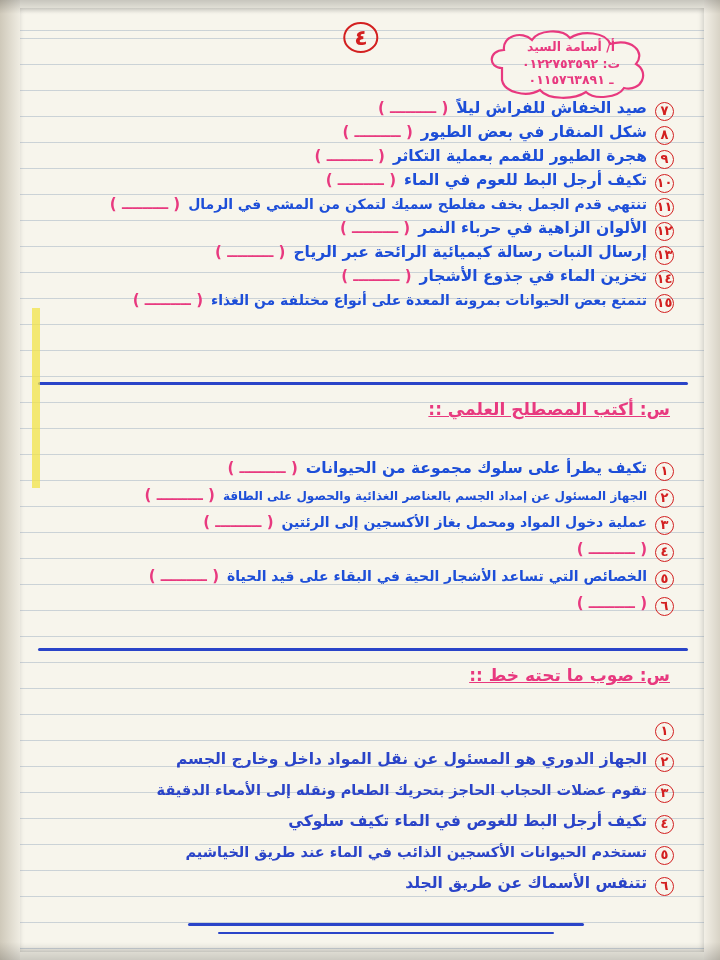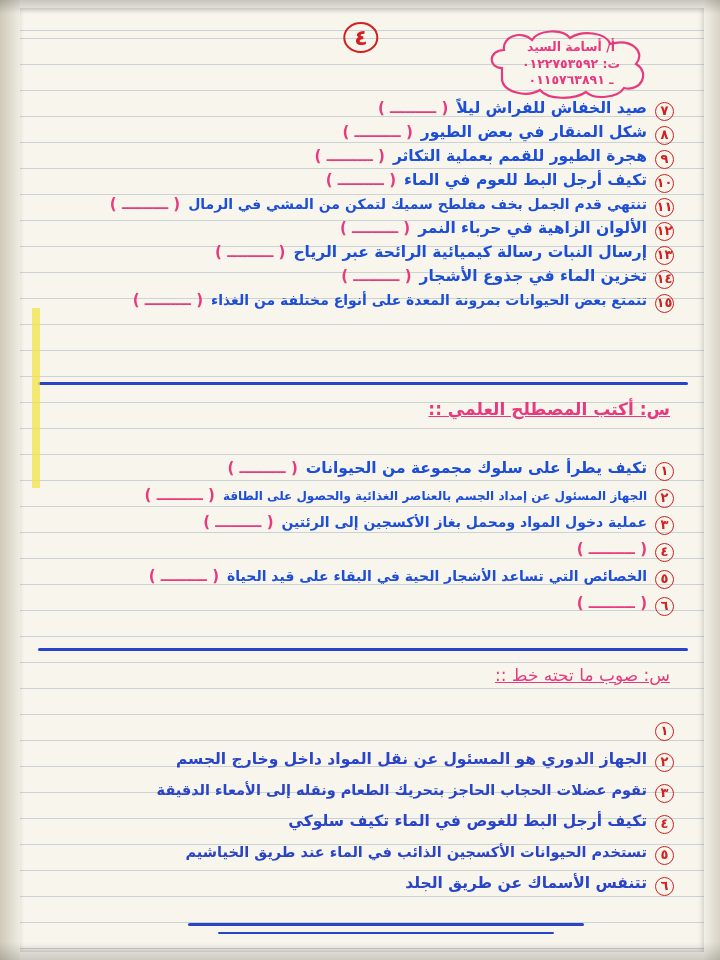--- a/index.html
+++ b/index.html
@@ -98,21 +98,21 @@
   }
   .txt-line{font-size:15.5px;font-weight:bold;}
   .paren{
     color:#e8397f;font-size:15px;font-weight:bold;letter-spacing:1px;
   }
 
   .section-title{
     color:#e8397f;font-size:17px;font-weight:bold;text-decoration:underline;
   }
   .section-title2{
-    color:#e8397f;font-size:17px;font-weight:normal;text-decoration:underline;
+    color:#e8397f;font-size:17px;font-weight:bold;text-decoration:underline;
   }
 
   
   .bottom-rule{
     position:absolute;left:170px;right:120px;bottom:26px;height:3px;background:#2a44c8;border-radius:2px;
   }
   .bottom-rule2{
     position:absolute;left:200px;right:150px;bottom:18px;height:2px;background:#2a44c8;border-radius:2px;
   }
   .sticky{

